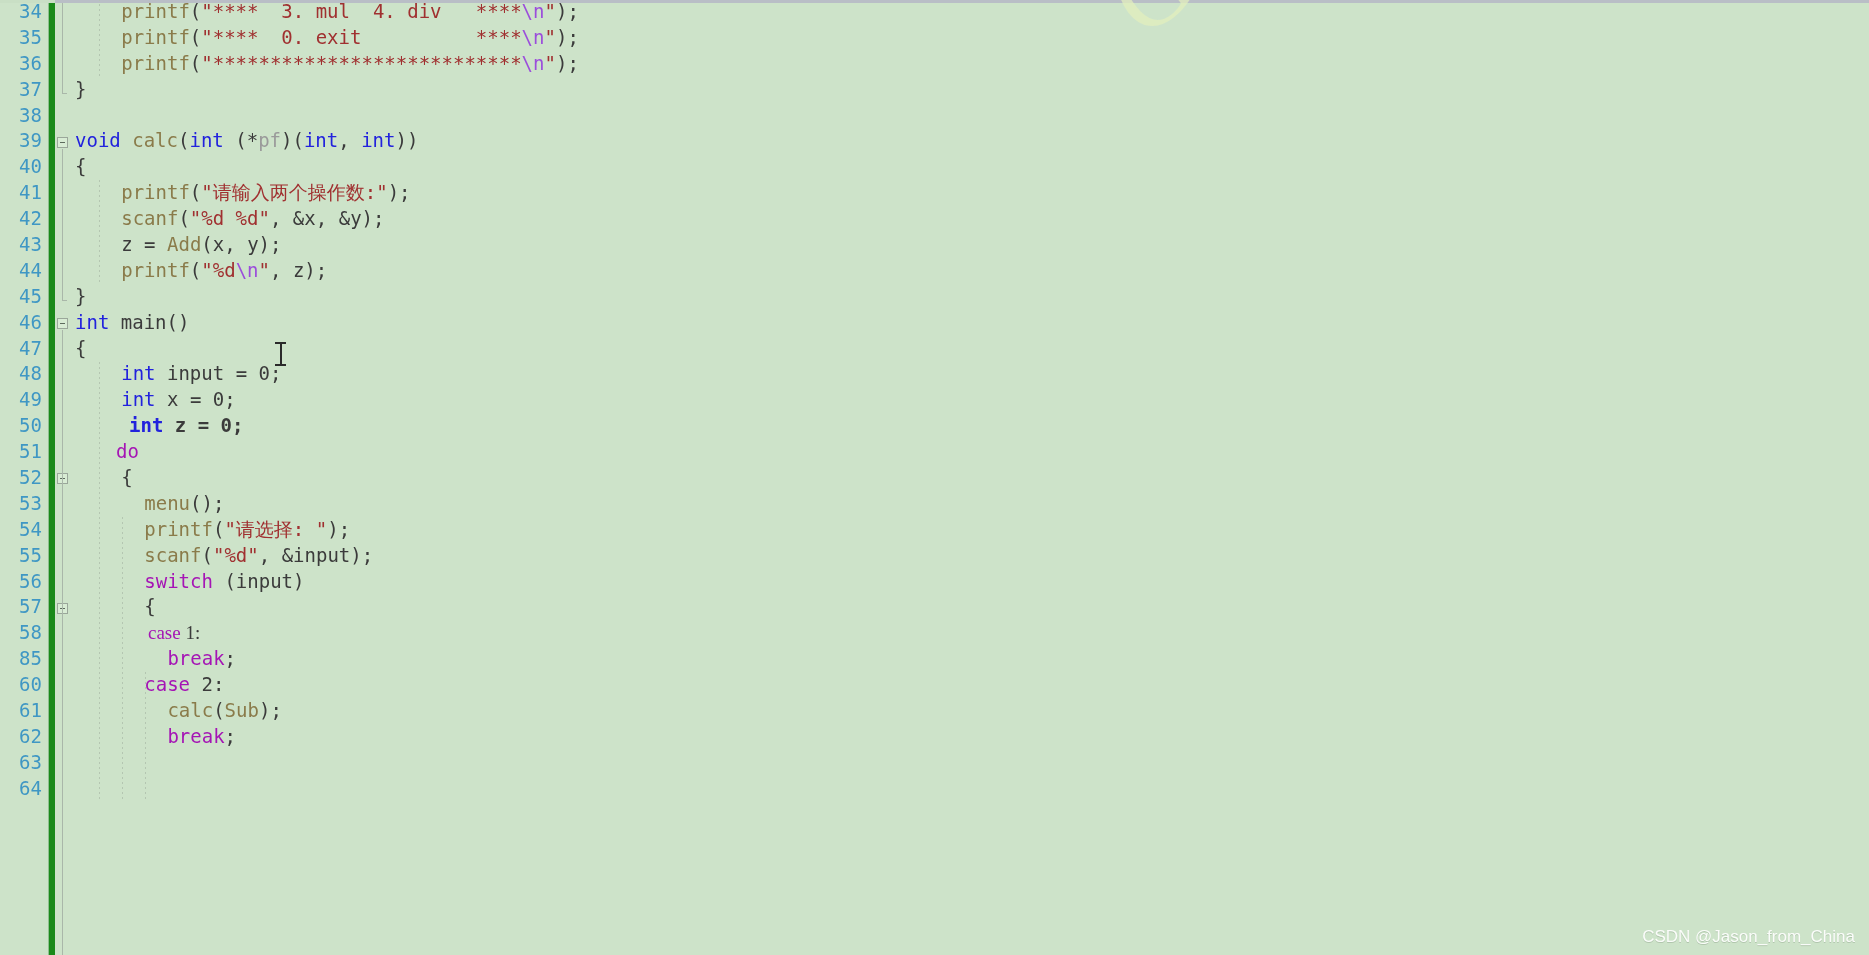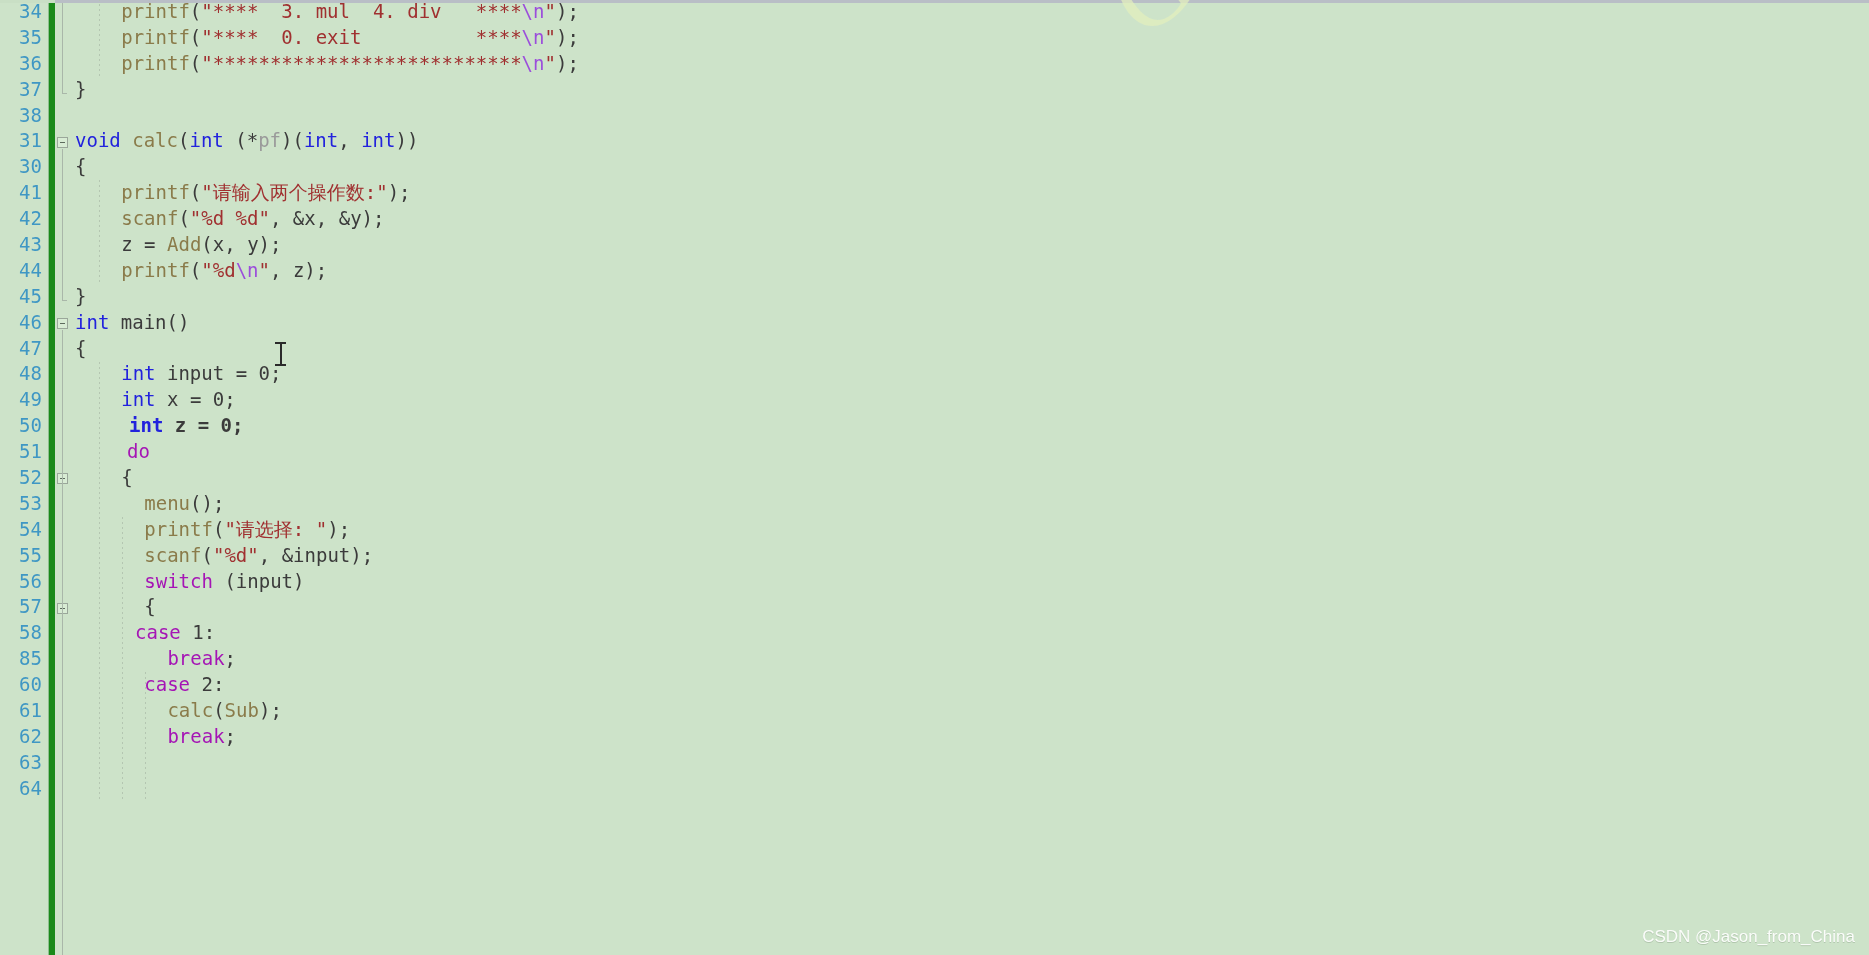--- a/index.html
+++ b/index.html
@@ -218,22 +218,22 @@
 
   <div class="editor">
 
     <div class="gutter">
       <div class="rows" id="gutter-rows" style="top: -4px;">
           <div class="row"><div class="lineno">34</div></div>
           <div class="row"><div class="lineno">35</div></div>
           <div class="row"><div class="lineno">36</div></div>
           <div class="row"><div class="lineno">37</div></div>
           <div class="row"><div class="lineno">38</div></div>
-          <div class="row"><div class="lineno">31</div></div>
-          <div class="row"><div class="lineno">30</div></div>
+          <div class="row"><div class="lineno">39</div></div>
+          <div class="row"><div class="lineno">40</div></div>
           <div class="row"><div class="lineno">41</div></div>
           <div class="row"><div class="lineno">42</div></div>
           <div class="row"><div class="lineno">43</div></div>
           <div class="row"><div class="lineno">44</div></div>
           <div class="row"><div class="lineno">45</div></div>
           <div class="row"><div class="lineno">46</div></div>
           <div class="row"><div class="lineno">47</div></div>
           <div class="row"><div class="lineno">48</div></div>
           <div class="row"><div class="lineno">49</div></div>
           <div class="row"><div class="lineno">50</div></div>
@@ -290,28 +290,28 @@
           <div class="row"><div class="codeline" style="left: 46.2px;"><span class="fn">printf</span><span class="punc">(</span><span class="str">"</span><span class="str">请输入两个操作数:</span><span class="str">"</span><span class="punc">)</span><span class="punc">;</span></div></div>
           <div class="row"><div class="codeline" style="left: 46.2px;"><span class="squig"><span class="fn">scanf</span><span class="punc">(</span><span class="str">"</span><span class="str">%d %d</span><span class="str">"</span><span class="punc">,</span><span class="punc"> </span><span class="punc">&amp;</span><span class="ident">x</span><span class="punc">,</span><span class="punc"> </span><span class="punc">&amp;</span><span class="ident">y</span><span class="punc">)</span><span class="punc">;</span></span></div></div>
           <div class="row"><div class="codeline" style="left: 46.2px;"><span class="squig"><span class="ident">z</span><span class="punc"> </span><span class="punc">=</span><span class="punc"> </span><span class="fn">Add</span><span class="punc">(</span><span class="ident">x</span><span class="punc">,</span><span class="punc"> </span><span class="ident">y</span><span class="punc">)</span><span class="punc">;</span></span></div></div>
           <div class="row"><div class="codeline" style="left: 46.2px;"><span class="fn">printf</span><span class="punc">(</span><span class="str">"</span><span class="str">%d</span><span class="esc">\n</span><span class="str">"</span><span class="punc">,</span><span class="punc"> </span><span class="ident">z</span><span class="punc">)</span><span class="punc">;</span></div></div>
           <div class="row"><div class="codeline" style="left: 0px;"><span class="punc">}</span></div></div>
           <div class="row"><div class="codeline" style="left: 0px;"><span class="kw">int</span><span class="punc"> </span><span class="ident">main</span><span class="punc">(</span><span class="punc">)</span></div></div>
           <div class="row"><div class="codeline" style="left: 0px;"><span class="punc">{</span></div></div>
           <div class="row"><div class="codeline" style="left: 46.2px;"><span class="kw">int</span><span class="punc"> </span><span class="ident">input</span><span class="punc"> </span><span class="punc">=</span><span class="punc"> </span><span class="num">0</span><span class="punc">;</span></div></div>
           <div class="row"><div class="codeline" style="left: 46.2px;"><span class="kw">int</span><span class="punc"> </span><span class="ident">x</span><span class="punc"> </span><span class="punc">=</span><span class="punc"> </span><span class="num">0</span><span class="punc">;</span></div></div>
           <div class="row"><div class="codeline" style="left: 54px; font-weight: bold;"><span class="kw">int</span><span class="punc"> </span><span class="ident">z</span><span class="punc"> </span><span class="punc">=</span><span class="punc"> </span><span class="num">0</span><span class="punc">;</span></div></div>
-          <div class="row"><div class="codeline" style="left: 52px;"><span class="ctl">do</span></div></div>
+          <div class="row"><div class="codeline" style="left: 41px;"><span class="ctl">do</span></div></div>
           <div class="row"><div class="codeline" style="left: 46.2px;"><span class="punc">{</span></div></div>
           <div class="row"><div class="codeline" style="left: 69.3px;"><span class="fn">menu</span><span class="punc">(</span><span class="punc">)</span><span class="punc">;</span></div></div>
           <div class="row"><div class="codeline" style="left: 69.3px;"><span class="fn">printf</span><span class="punc">(</span><span class="str">"</span><span class="str">请选择: </span><span class="str">"</span><span class="punc">)</span><span class="punc">;</span></div></div>
           <div class="row"><div class="codeline" style="left: 69.3px;"><span class="squig"><span class="fn">scanf</span><span class="punc">(</span><span class="str">"</span><span class="str">%d</span><span class="str">"</span><span class="punc">,</span><span class="punc"> </span><span class="punc">&amp;</span><span class="ident">input</span><span class="punc">)</span><span class="punc">;</span></span></div></div>
           <div class="row"><div class="codeline" style="left: 69.3px;"><span class="ctl">switch</span><span class="punc"> </span><span class="punc">(</span><span class="ident">input</span><span class="punc">)</span></div></div>
           <div class="row"><div class="codeline" style="left: 69.3px;"><span class="punc">{</span></div></div>
-          <div class="row"><div class="codeline" style="left: 60px;"><span class="ctl">case</span><span class="punc"> </span><span class="num">1</span><span class="punc">:</span></div></div>
+          <div class="row"><div class="codeline" style="left: 73px; font-family: Liberation Serif, serif;"><span class="ctl">case</span><span class="punc"> </span><span class="num">1</span><span class="punc">:</span></div></div>
           <div class="row"><div class="codeline" style="left: 92.4px;"><span class="ctl">break</span><span class="punc">;</span></div></div>
           <div class="row"><div class="codeline" style="left: 69.3px;"><span class="ctl">case</span><span class="punc"> </span><span class="num">2</span><span class="punc">:</span></div></div>
           <div class="row"><div class="codeline" style="left: 92.4px;"><span class="fn">calc</span><span class="punc">(</span><span class="fn">Sub</span><span class="punc">)</span><span class="punc">;</span></div></div>
           <div class="row"><div class="codeline" style="left: 92.4px;"><span class="ctl">break</span><span class="punc">;</span></div></div>
         </div>
       <div class="ibeam" id="mouse-ibeam" style="left: 200px; top: 338.6px;">
           <i></i>
         </div>
     </div>
 

